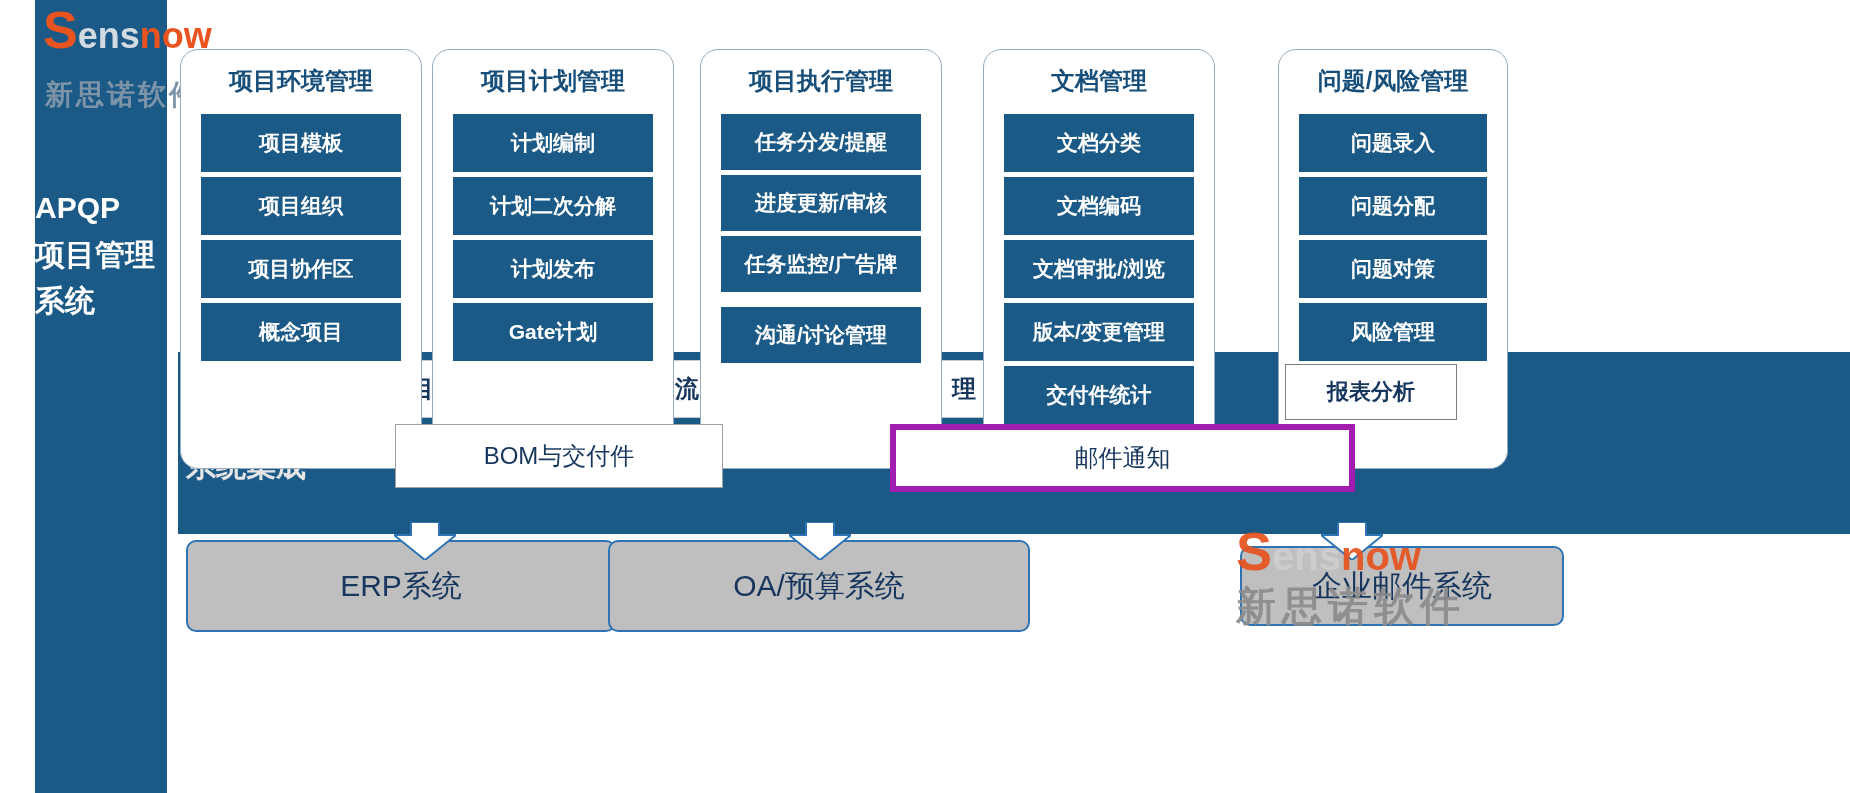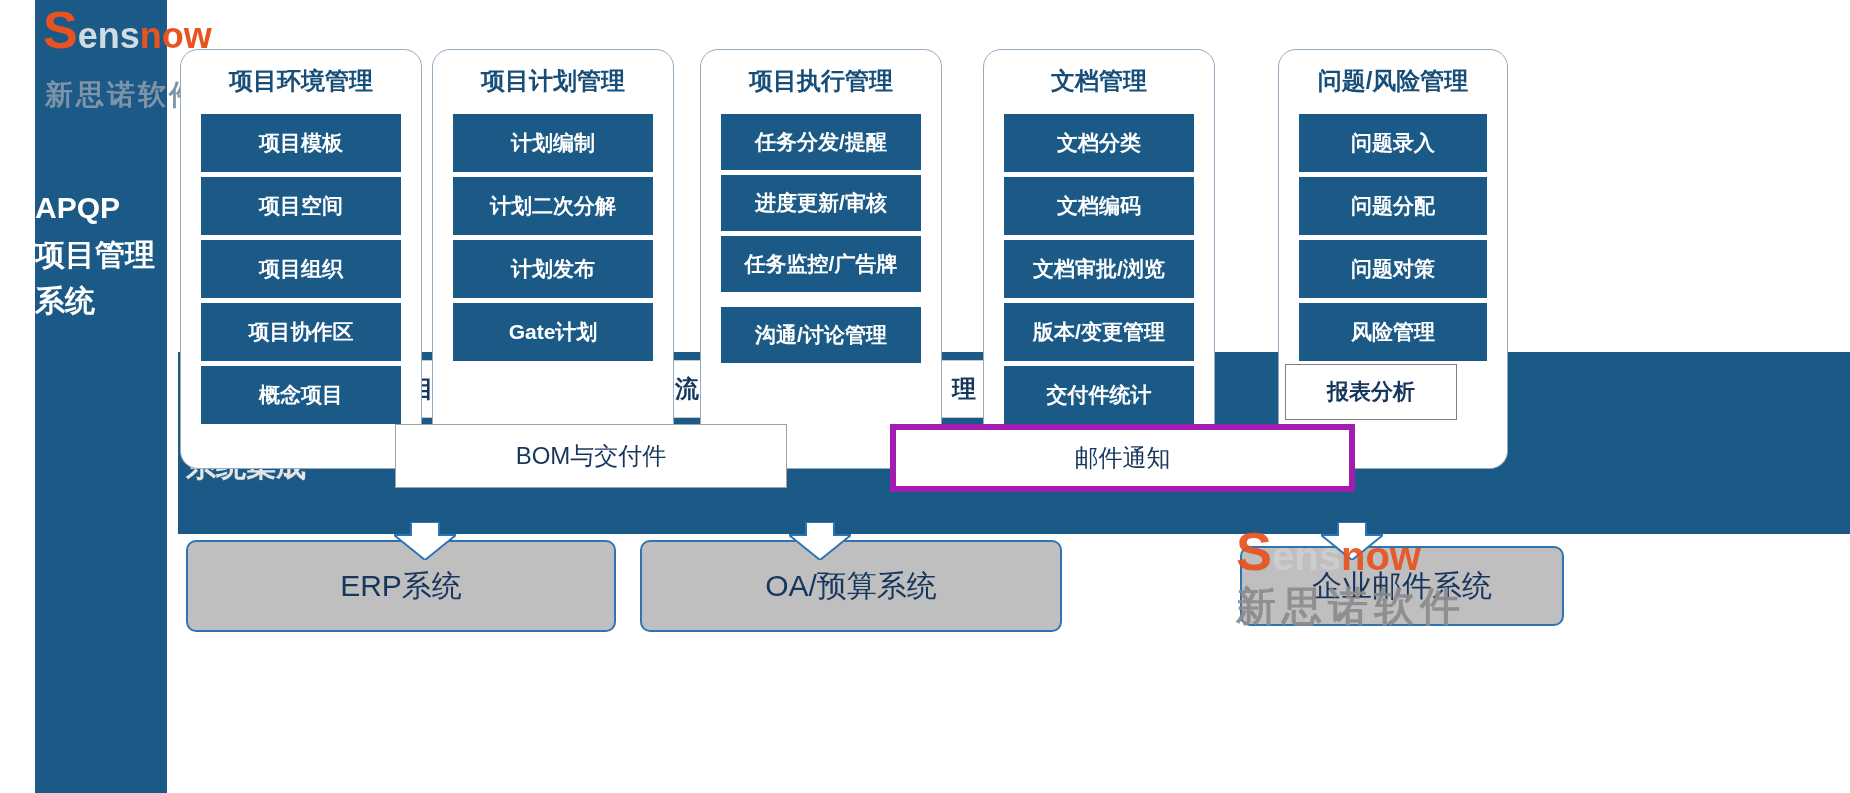--- a/index.html
+++ b/index.html
@@ -29,21 +29,21 @@
   .col-items{display:flex;flex-direction:column;gap:5px;padding:2px 20px 0 20px;}
   .item{background:#1b5a87;color:#ffffff;font-weight:bold;font-size:21px;height:58px;
         display:flex;align-items:center;justify-content:center;text-align:center;}
   .col--exec .item{height:56px;}
   .col--exec .item:last-child{margin-top:10px;}
 
   
   .wbox{position:absolute;background:#ffffff;color:#17365d;display:flex;
         align-items:center;justify-content:center;box-sizing:border-box;}
   .frag{z-index:2;justify-content:flex-start;font-size:24px;font-weight:bold;border:1px solid #c8c8c8;}
-  .bom{left:395px;top:424px;width:392px;height:64px;border:1px solid #a0a0a0;font-size:24px;z-index:4;}
+  .bom{left:395px;top:424px;width:328px;height:64px;border:1px solid #a0a0a0;font-size:24px;z-index:4;}
   .mail{left:890px;top:424px;width:465px;height:68px;border:6px solid #a21caf;font-size:24px;z-index:4;}
   .report{left:1285px;top:364px;width:172px;height:56px;border:1px solid #7f7f7f;
           font-size:22px;font-weight:bold;z-index:5;}
 
   
   .arrow{position:absolute;top:522px;width:62px;height:38px;z-index:6;}
 
   
   .ext{position:absolute;background:#bfbfbf;border:2px solid #2e74b5;border-radius:10px;
        display:flex;align-items:center;justify-content:center;font-size:30px;color:#17365d;
@@ -77,21 +77,20 @@
   </div>
 
   <div class="wbox frag" style="left:405px;top:360px;width:84px;height:58px;padding-left:4px;">目</div>
   <div class="wbox frag" style="left:658px;top:360px;width:112px;height:58px;padding-left:16px;">流</div>
   <div class="wbox frag" style="left:933px;top:360px;width:104px;height:58px;padding-left:18px;">理</div>
 
   <div class="col" style="left:180px;width:242px;">
     <div class="col-title">项目环境管理</div>
     <div class="col-items">
       <div class="item">项目模板</div>
-      <div class="item">项目空间</div>
       <div class="item">项目组织</div>
       <div class="item">项目协作区</div>
       <div class="item">概念项目</div>
     </div>
   </div>
 
   <div class="col" style="left:432px;width:242px;">
     <div class="col-title">项目计划管理</div>
     <div class="col-items">
       <div class="item">计划编制</div>
@@ -140,21 +139,21 @@
     <polygon points="17,0 45,0 45,13 62,13 31,38 0,13 17,13" fill="#ffffff" stroke="#2e74b5" stroke-width="2"></polygon>
   </svg>
   <svg class="arrow" style="left:789px;" viewBox="0 0 62 38">
     <polygon points="17,0 45,0 45,13 62,13 31,38 0,13 17,13" fill="#ffffff" stroke="#2e74b5" stroke-width="2"></polygon>
   </svg>
   <svg class="arrow" style="left:1321px;" viewBox="0 0 62 38">
     <polygon points="17,0 45,0 45,13 62,13 31,38 0,13 17,13" fill="#ffffff" stroke="#2e74b5" stroke-width="2"></polygon>
   </svg>
 
   <div class="ext" style="left:186px;top:540px;width:430px;height:92px;">ERP系统</div>
-  <div class="ext" style="left:640px;top:540px;width:422px;height:92px;">OA/预算系统</div>
+  <div class="ext" style="left:608px;top:540px;width:422px;height:92px;">OA/预算系统</div>
   <div class="ext" style="left:1240px;top:546px;width:324px;height:80px;">企业邮件系统</div>
 
   <div class="watermark">
     <div><span class="wm-s">S</span><span class="wm-mid">ens</span><span class="wm-tail">now</span></div>
     <div class="wm-company">新思诺软件</div>
   </div>
 
 </div>
 
 </body></html>

